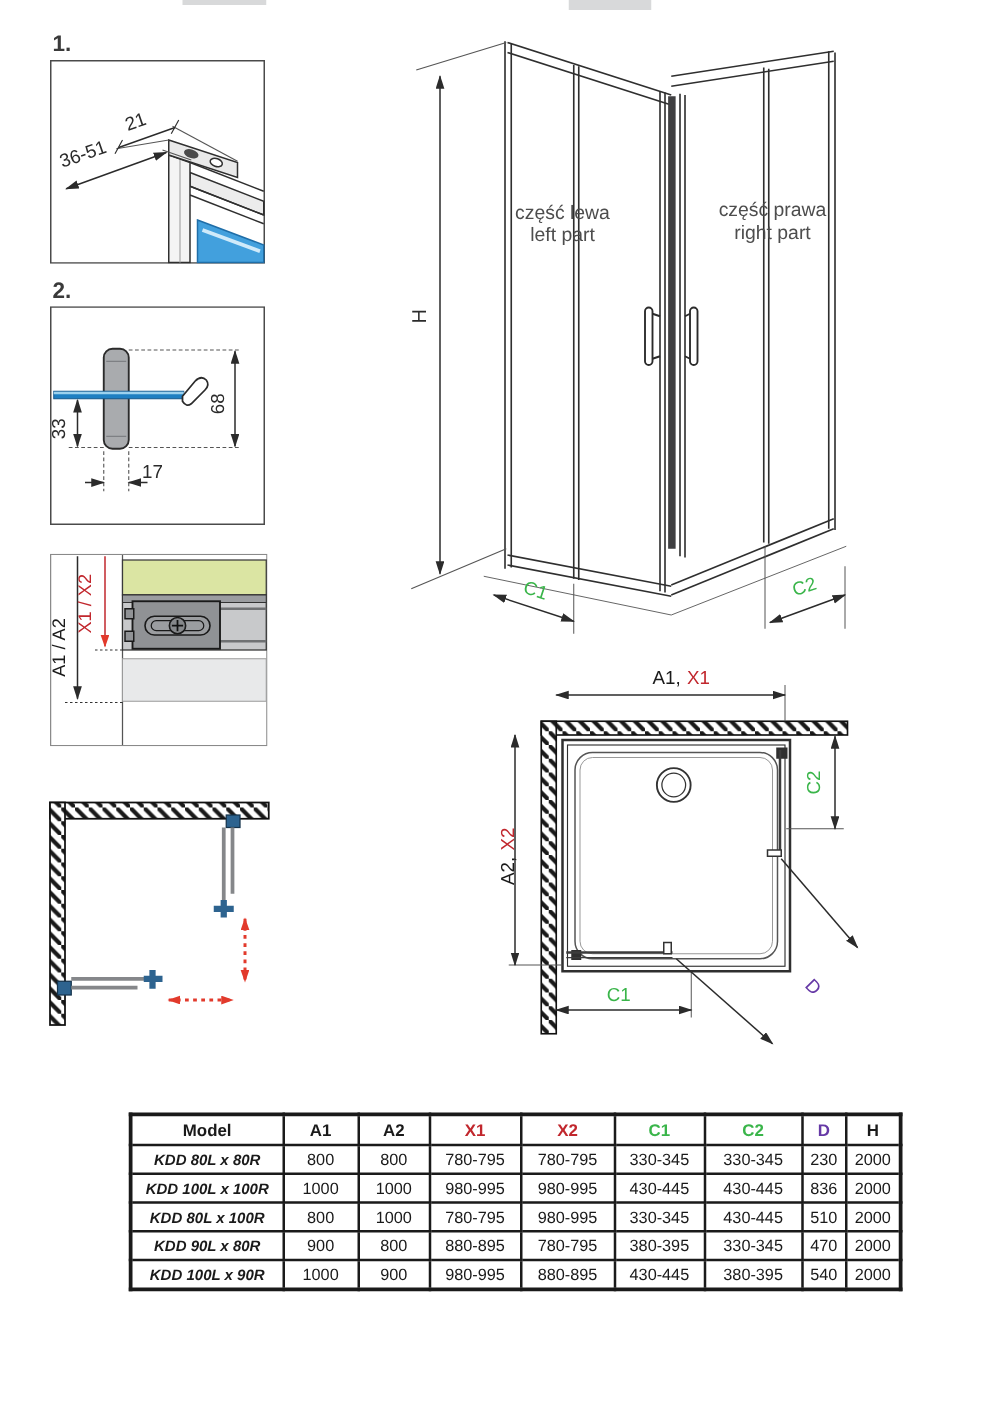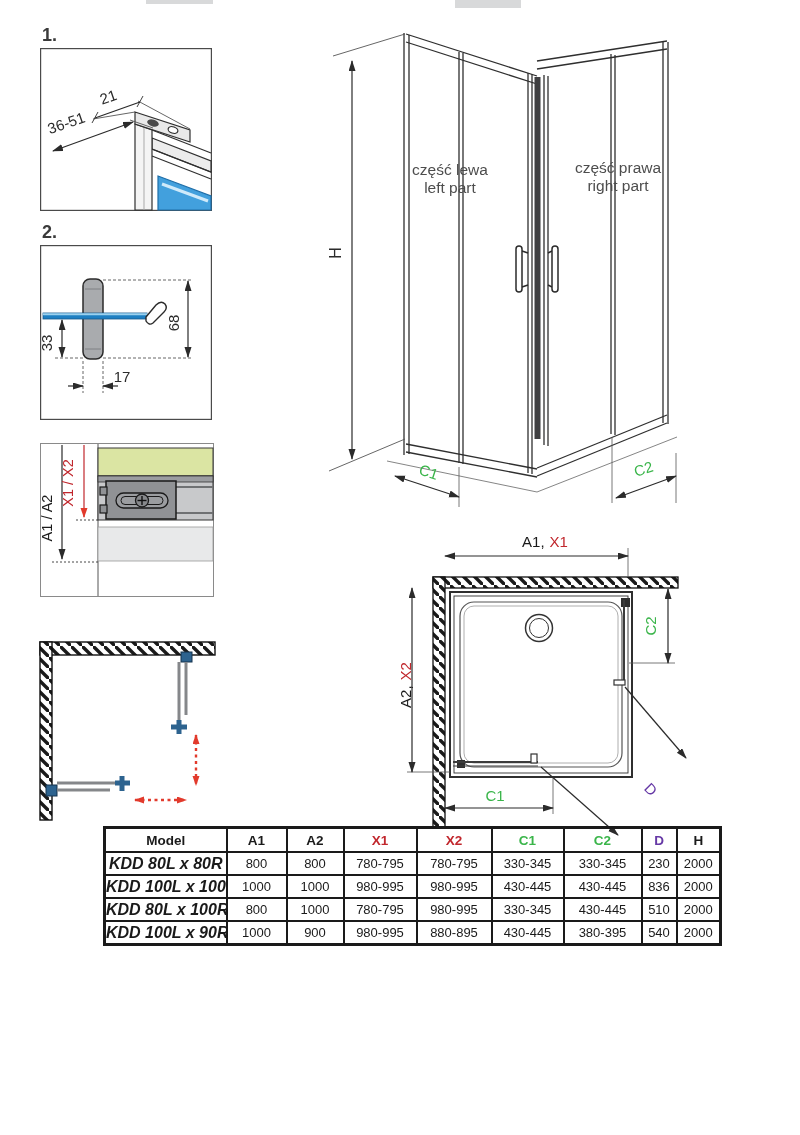--- a/index.html
+++ b/index.html
@@ -3,26 +3,26 @@
 <meta charset="utf-8">
 <style>
   html,body{margin:0;padding:0;background:#fff}
   .page{position:relative;width:800px;height:1135px;background:#fff;overflow:hidden;
         font-family:"Liberation Sans",sans-serif;color:#2b2b2b}
   .abs{position:absolute}
   .dia-label{font-weight:bold;font-size:18px;color:#3a3a3a;font-family:"Liberation Sans",sans-serif}
   svg text{font-family:"Liberation Sans",sans-serif}
   .sliver{background:#d8d9da}
   
-  .tbl-wrap{position:absolute;left:103px;top:826px}
+  .tbl-wrap{position:absolute;left:103px;top:890px}
   table{border-collapse:collapse;table-layout:fixed;width:616px;border:3px solid #1a1a1a}
   th,td{border:2px solid #1a1a1a;text-align:center;vertical-align:middle;padding:0;
         height:21px;font-size:13px;color:#1a1a1a;overflow:hidden;white-space:nowrap}
   th{font-size:13.5px;font-weight:bold;height:22px}
-  td.model{font-weight:bold;font-style:italic;font-size:16px}
+  td.model{font-weight:bold;font-style:italic;font-size:12px}
   .c-red{color:#c1272d}.c-green{color:#3ab54a}.c-purple{color:#6639a6}
 </style>
 </head>
 <body>
 
 <div class="page">
 
   <svg width="0" height="0" style="position:absolute">
     <defs>
       <pattern id="hatch" patternUnits="userSpaceOnUse" width="11" height="11">
@@ -311,20 +311,31 @@
           <td>800</td>
           <td>1000</td>
           <td>780-795</td>
           <td>980-995</td>
           <td>330-345</td>
           <td>430-445</td>
           <td>510</td>
           <td>2000</td>
         </tr>
         <tr>
+          <td class="model">KDD 90L x 80R</td>
+          <td>900</td>
+          <td>800</td>
+          <td>880-895</td>
+          <td>780-795</td>
+          <td>380-395</td>
+          <td>330-345</td>
+          <td>470</td>
+          <td>2000</td>
+        </tr>
+        <tr>
           <td class="model">KDD 100L x 90R</td>
           <td>1000</td>
           <td>900</td>
           <td>980-995</td>
           <td>880-895</td>
           <td>430-445</td>
           <td>380-395</td>
           <td>540</td>
           <td>2000</td>
         </tr>

